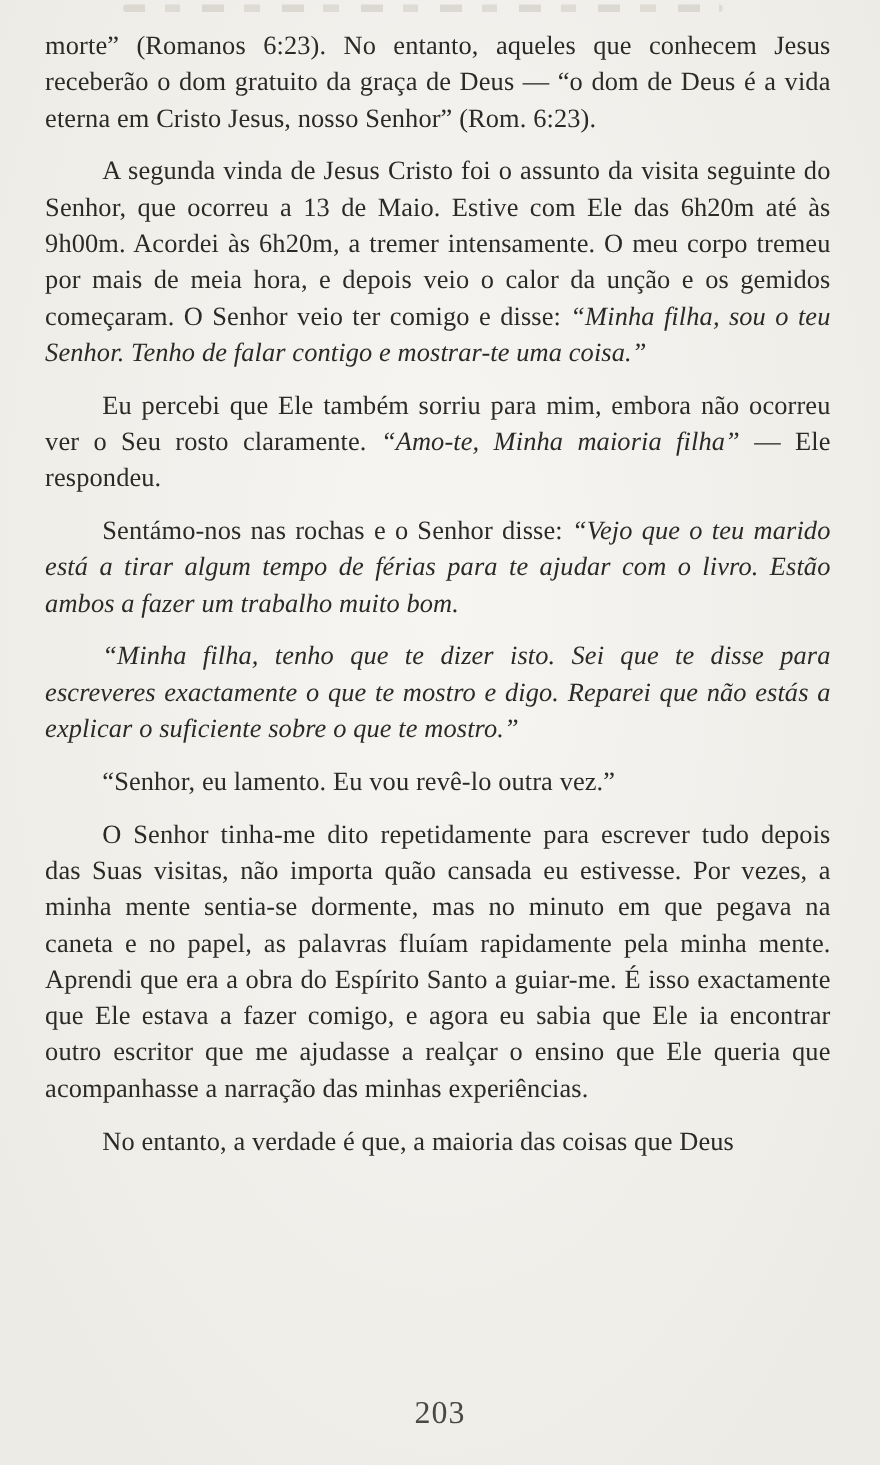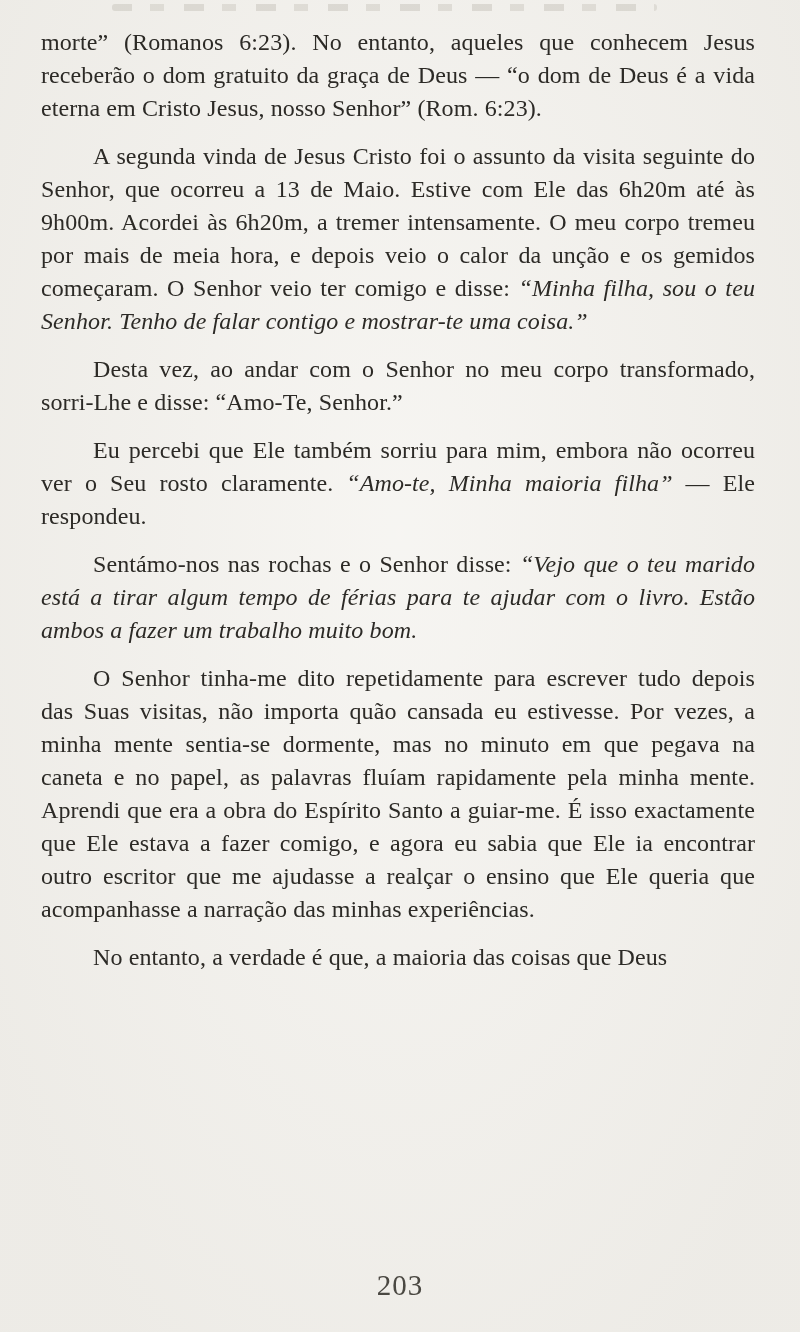--- a/index.html
+++ b/index.html
@@ -72,20 +72,21 @@
   }
 </style>
 </head>
 <body>
 
 <div class="page">
   <div class="scan-artifact"></div>
   <div class="text-column">
       <p class=""><span>morte” (Romanos 6:23). No entanto, aqueles que conhecem Jesus receberão o dom gratuito da graça de Deus — “o dom de Deus é a vida eterna em Cristo Jesus, nosso Senhor” (Rom. 6:23).</span></p>
       <p class="indent"><span>A segunda vinda de Jesus Cristo foi o assunto da visita seguinte do Senhor, que ocorreu a 13 de Maio. Estive com Ele das 6h20m até às 9h00m. Acordei às 6h20m, a tremer intensamente. O meu corpo tremeu por mais de meia hora, e depois veio o calor da unção e os gemidos começaram. O Senhor veio ter comigo e disse: </span><span class="it">“Minha filha, sou o teu Senhor. Tenho de falar contigo e mostrar-te uma coisa.”</span></p>
-      <p class="indent"><span>Desta vez, ao andar com o Senhor no meu corpo transformado, sorri-Lhe e disse: “Amo-Te, Senhor.”</span></p>
       <p class="indent"><span>Eu percebi que Ele também sorriu para mim, embora não ocorreu ver o Seu rosto claramente. </span><span class="it">“Amo-te, Minha maioria filha”</span><span> — Ele respondeu.</span></p>
       <p class="indent"><span>Sentámo-nos nas rochas e o Senhor disse: </span><span class="it">“Vejo que o teu marido está a tirar algum tempo de férias para te ajudar com o livro. Estão ambos a fazer um trabalho muito bom.</span></p>
+      <p class="indent"><span class="it">“Minha filha, tenho que te dizer isto. Sei que te disse para escreveres exactamente o que te mostro e digo. Reparei que não estás a explicar o suficiente sobre o que te mostro.”</span></p>
+      <p class="indent"><span>“Senhor, eu lamento. Eu vou revê-lo outra vez.”</span></p>
       <p class="indent"><span>O Senhor tinha-me dito repetidamente para escrever tudo depois das Suas visitas, não importa quão cansada eu estivesse. Por vezes, a minha mente sentia-se dormente, mas no minuto em que pegava na caneta e no papel, as palavras fluíam rapidamente pela minha mente. Aprendi que era a obra do Espírito Santo a guiar-me. É isso exactamente que Ele estava a fazer comigo, e agora eu sabia que Ele ia encontrar outro escritor que me ajudasse a realçar o ensino que Ele queria que acompanhasse a narração das minhas experiências.</span></p>
       <p class="indent"><span>No entanto, a verdade é que, a maioria das coisas que Deus</span></p>
     </div>
   <div class="page-number">203</div>
 </div>
 
 </body></html>

